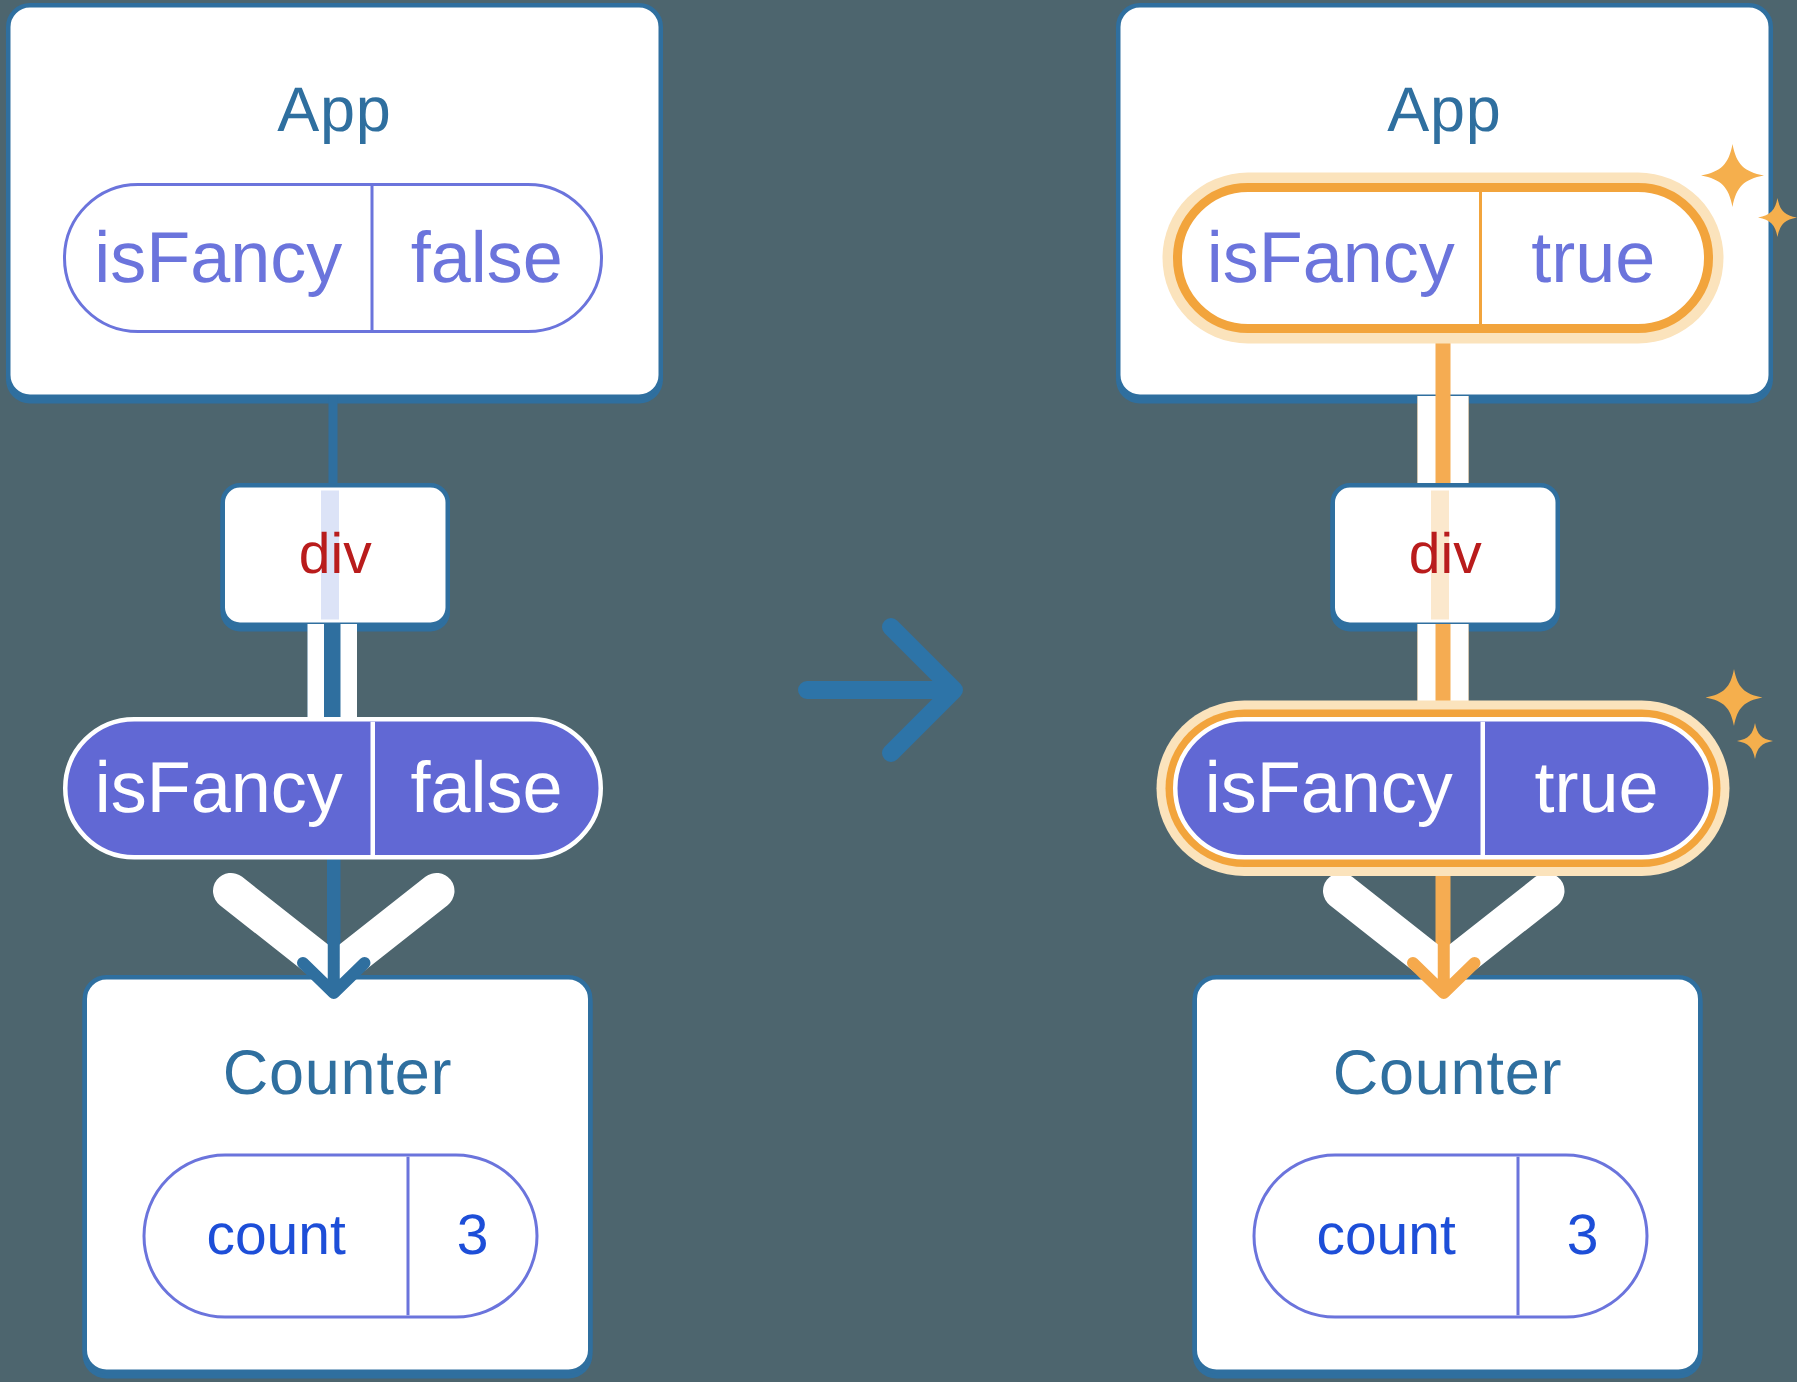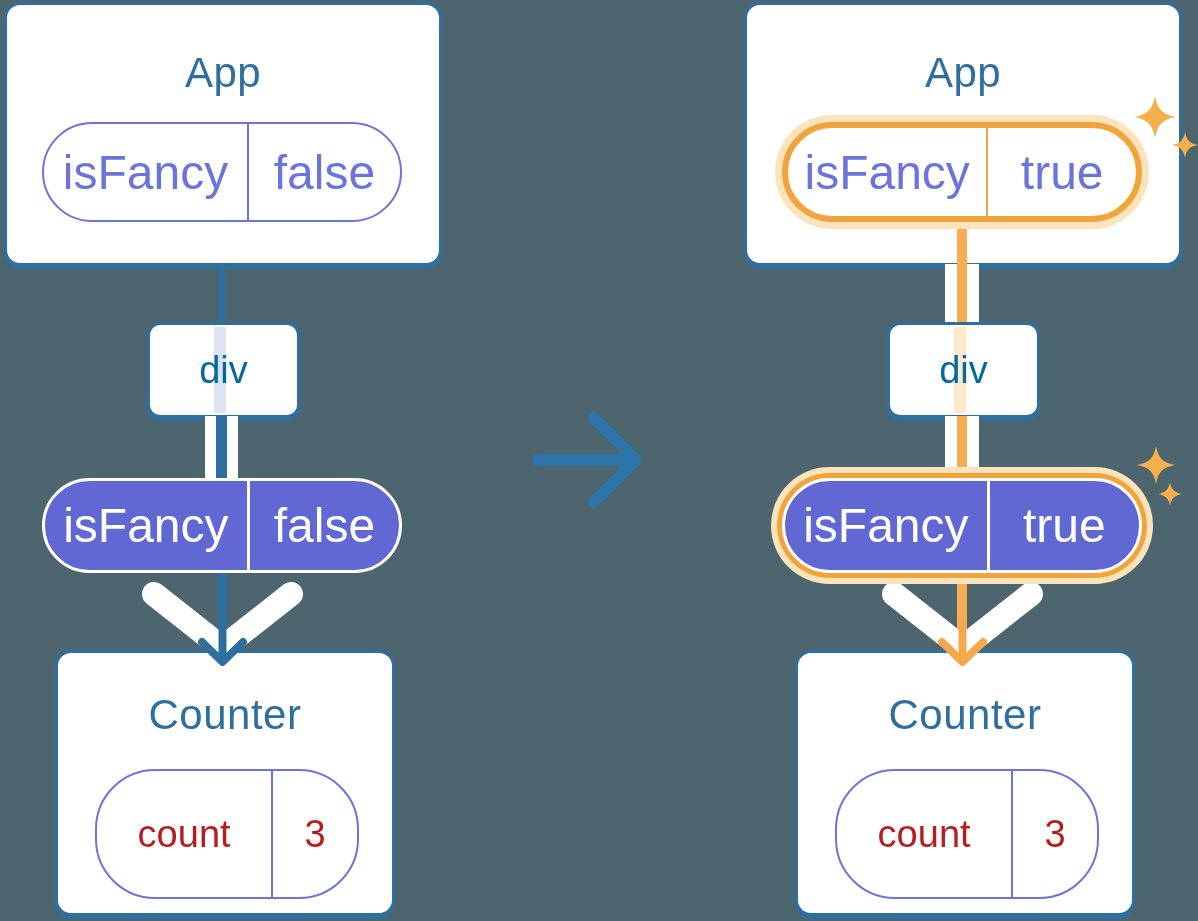--- a/index.html
+++ b/index.html
@@ -31,21 +31,21 @@
     position:absolute;left:0;right:0;
     text-align:center;
     color:#2f6f9f;
     font-size:42px;font-weight:500;letter-spacing:.5px;
   }
   .app-title{top:44px;}
   .counter-title{top:38px;}
   .div-label{
     position:absolute;left:0;right:0;top:0;bottom:0;
     display:flex;align-items:center;justify-content:center;
-    color:#0369a1;font-size:38px;font-weight:500;
+    color:#b91c1c;font-size:38px;font-weight:500;
   }
 
   
   .pill{
     position:absolute;
     display:flex;
     box-sizing:border-box;
     border-radius:60px;
     overflow:hidden;
     font-size:48px;
@@ -81,24 +81,24 @@
   }
   .pill-solid .key{border-right:3px solid #ffffff;}
   .pill-solid.highlight{
     box-shadow:0 0 0 5px #f2a43c, 0 0 0 11px #fbe3bc;
   }
 
   .bold-val{font-weight:normal;}
 
   
   .counter-pill{
-    left:37px;top:116px;width:264px;height:130px;
+    left:37px;top:116px;width:264px;height:110px;
     background:#ffffff;
     border:2.5px solid #6b74dc;
-    color:#b91c1c;
+    color:#1d4ed8;
     border-radius:60px;
     font-size:38px;
     text-align:center;
   }
   .counter-pill .key{flex:0 0 67%;border-right:2.5px solid #6b74dc;}
 
   
   .line{position:absolute;box-sizing:border-box;}
   .before .line-app-div{left:219px;top:264px;width:6px;height:60px;background:#2f6f9f;}
   .after  .line-app-div{left:205px;top:264px;width:34px;height:60px;background:#f5ac52;

